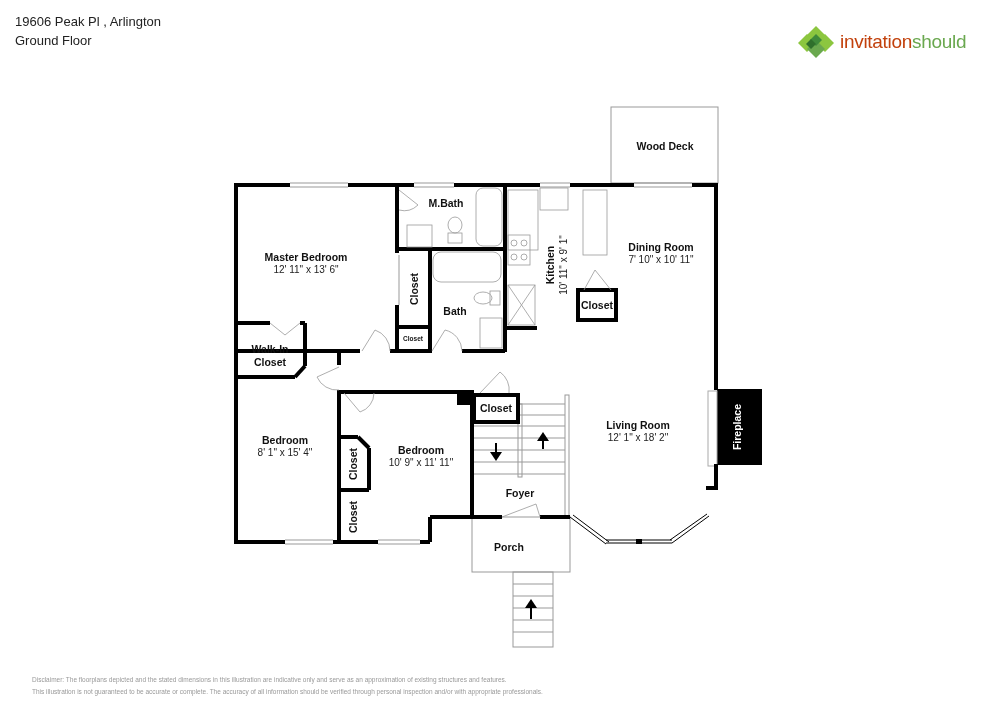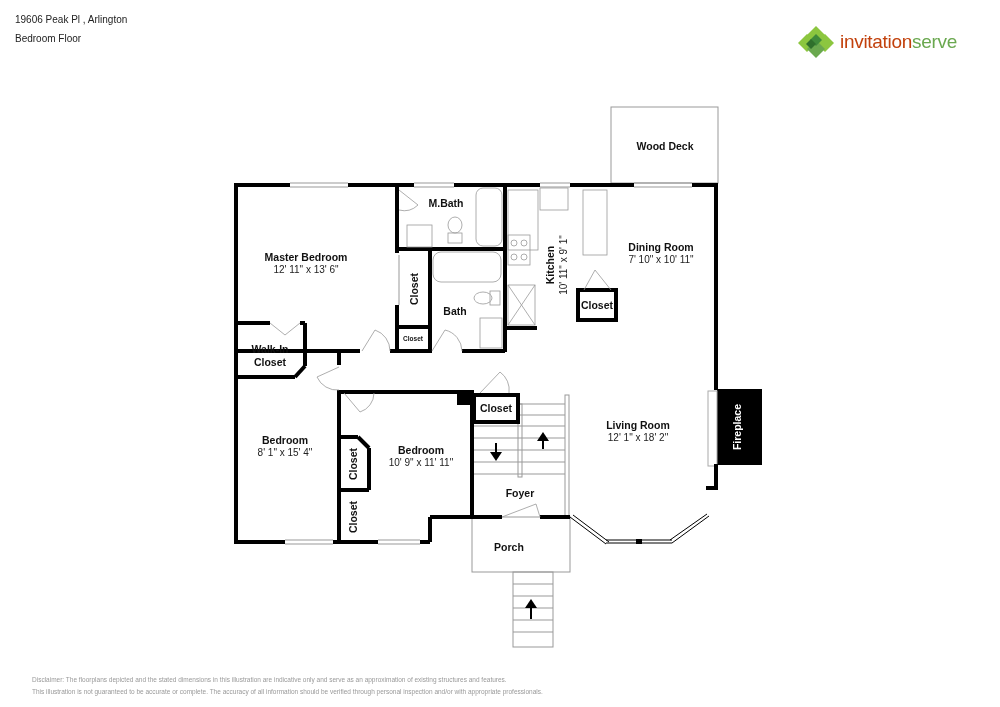--- a/index.html
+++ b/index.html
@@ -1,46 +1,46 @@
 <!DOCTYPE html>
 <html><head>
 <meta charset="utf-8">
 <style>
   html,body{margin:0;padding:0;background:#fff;}
   body{width:1000px;height:707px;position:relative;overflow:hidden;font-family:"Liberation Sans",sans-serif;color:#222;}
-  .hdr{position:absolute;left:15px;font-size:10px;color:#222;}
+  .hdr{position:absolute;left:15px;font-size:13px;color:#222;}
   #addr{top:14px;}
   #floor{top:33px;}
   .logo{position:absolute;left:798px;top:25px;display:flex;align-items:center;}
   .logo-text{font-size:19px;margin-left:6px;letter-spacing:-0.3px;}
   .logo-text .a{color:#c2410c;}
   .logo-text .b{color:#6aa84f;}
   .disc{position:absolute;left:32px;font-size:6.5px;color:#999;}
   #d1{top:676px;} #d2{top:688px;}
   svg#plan{position:absolute;left:0;top:0;}
   .lbl{font-family:"Liberation Sans",sans-serif;font-weight:bold;font-size:10.5px;fill:#111;}
   .dim{font-family:"Liberation Sans",sans-serif;font-size:10px;fill:#222;}
   .sm{font-family:"Liberation Sans",sans-serif;font-weight:bold;font-size:6.5px;fill:#111;}
 </style>
 </head>
 <body>
 
 <div class="hdr" id="addr">19606 Peak Pl , Arlington</div>
-<div class="hdr" id="floor">Bedroom Floor</div>
+<div class="hdr" id="floor">Ground Floor</div>
 
 <div class="logo">
   <svg width="36" height="34" viewBox="0 0 36 34">
     <polygon points="18,1 27,10 18,19 9,10" fill="#8cc63f"></polygon>
     <polygon points="9,9 18,18 9,27 0,18" fill="#8cc63f"></polygon>
     <polygon points="27,9 36,18 27,27 18,18" fill="#8cc63f"></polygon>
     <polygon points="18,15 27,24 18,33 9,24" fill="#6aa84f"></polygon>
     <polygon points="18,9 24,15 18,21 12,15" fill="#3f8a3a"></polygon>
     <polygon points="13,14 18,19 13,24 8,19" fill="#2f6f2c"></polygon>
   </svg>
-  <div class="logo-text"><span class="a">invitation</span><span class="b">serve</span></div>
+  <div class="logo-text"><span class="a">invitation</span><span class="b">should</span></div>
 </div>
 
 <svg id="plan" width="1000" height="707" viewBox="0 0 1000 707">
 
   <rect x="611" y="107" width="107" height="76" fill="#fff" stroke="#999" stroke-width="1"></rect>
 
   <rect x="472" y="517" width="98" height="55" fill="#fff" stroke="#999" stroke-width="1"></rect>
 
   <g stroke="#999" stroke-width="1" fill="none">
     <rect x="513" y="572" width="40" height="75"></rect>

